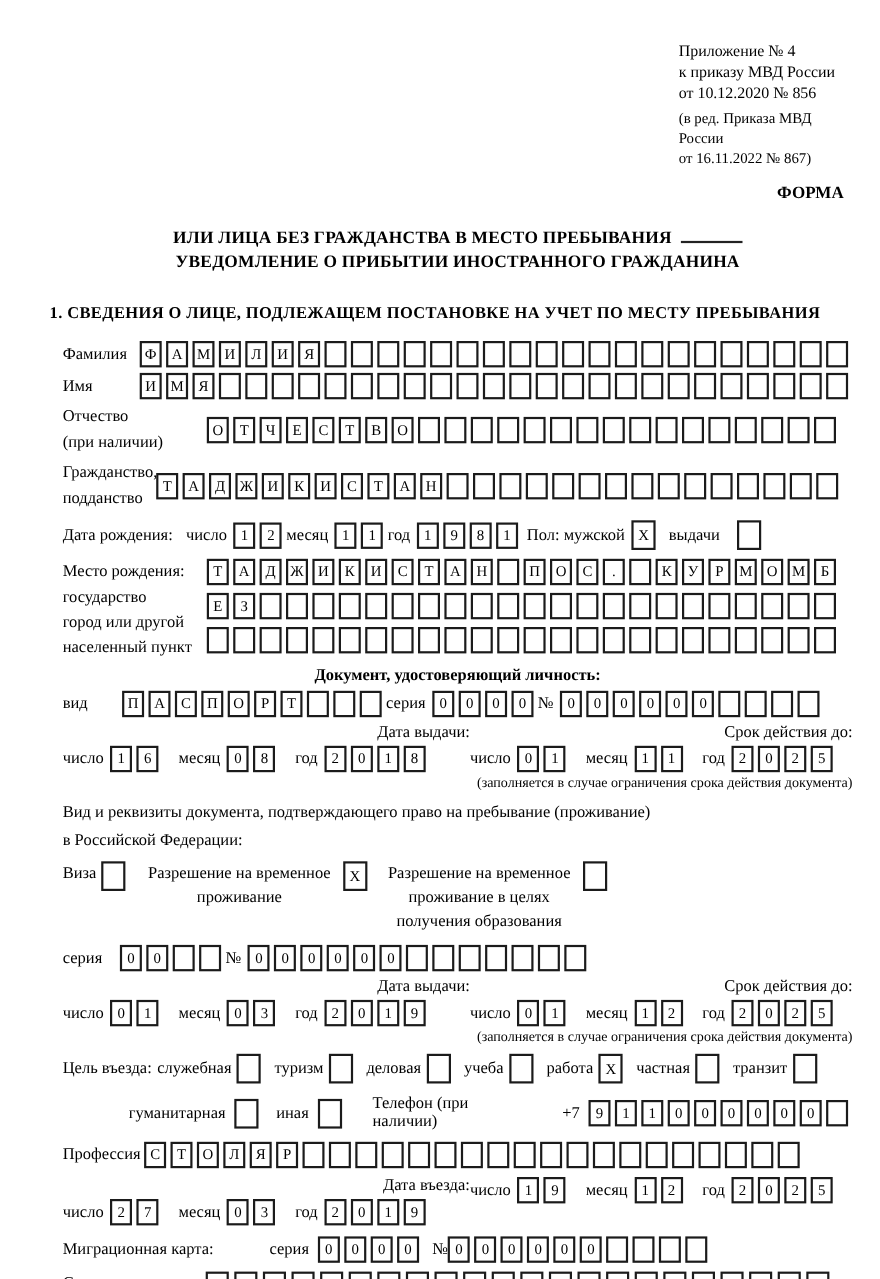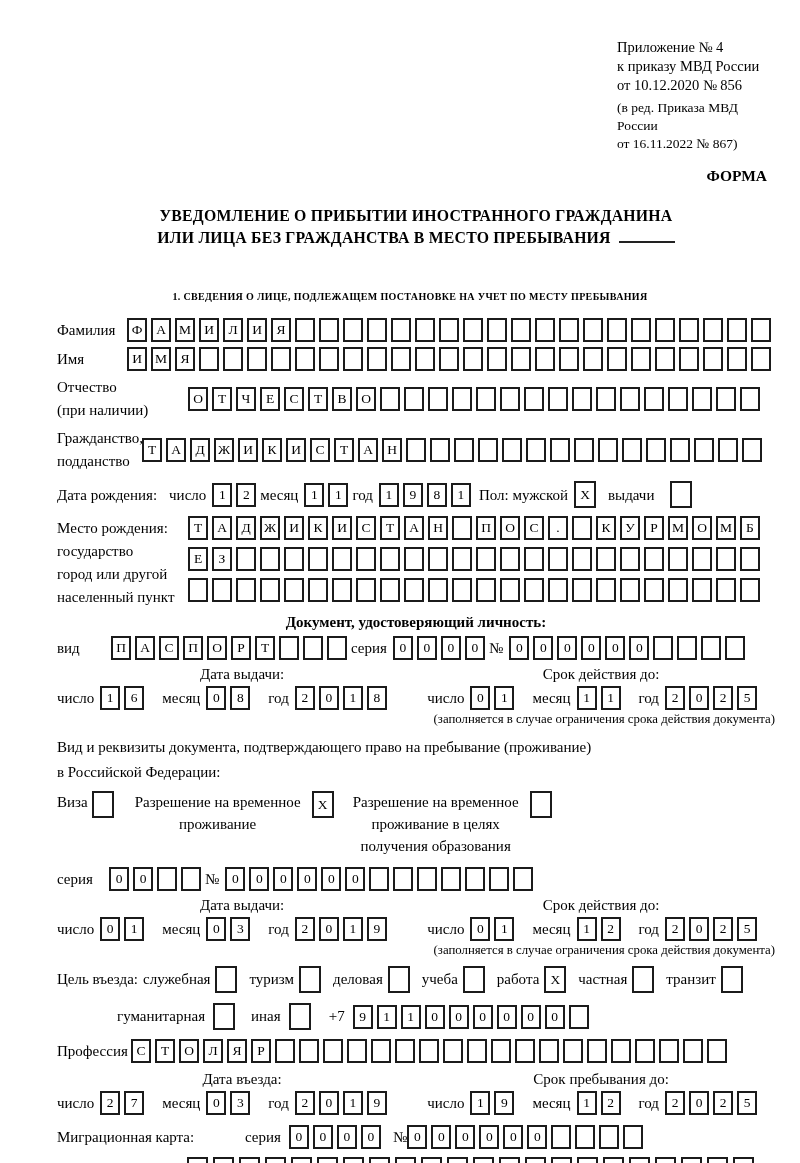--- a/index.html
+++ b/index.html
@@ -10,21 +10,21 @@
   .page{box-sizing:border-box;width:800px;height:947px;padding:38px 25px 10px 57px;position:relative;}
 
   
   .apx{margin-left:560px;font-size:14.5px;line-height:19px;}
   .apx .rev{font-size:13.5px;line-height:18px;margin-top:4px;}
   .forma{margin-top:14px;text-align:right;padding-right:8px;font-weight:bold;font-size:15.5px;}
 
   
   .title{margin-top:20px;text-align:center;font-weight:bold;font-size:15.8px;line-height:22px;letter-spacing:.2px;}
   .title-blank{display:inline-block;width:56px;border-bottom:2px solid #222;height:14px;margin-left:8px;vertical-align:baseline;}
-  .sec-head{margin-top:42px;text-align:center;font-weight:bold;font-size:10px;letter-spacing:.35px;white-space:nowrap;margin-left:-12px;}
+  .sec-head{margin-top:27px;font-weight:bold;font-size:15px;letter-spacing:.35px;white-space:nowrap;margin-left:-12px;}
 
   
   .cells{white-space:nowrap;display:inline-block;line-height:0;}
   .cell{
     display:inline-block;box-sizing:border-box;width:20px;height:24px;margin-right:4px;
     border:2px solid #1b1b1b;text-align:center;font-size:13.5px;line-height:20px;
     vertical-align:middle;background:#fff;
   }
   .bigcells .cell{width:21px;height:26px;margin-right:5px;line-height:22px;}
   .box .cell{width:22px;height:27px;line-height:23px;margin-right:0;}
@@ -36,21 +36,21 @@
   .rowstack .cells{display:block;margin-bottom:7px;}
 
   
   .inl{display:flex;align-items:center;}
   .inl .lbl{margin:0 6px 0 0;line-height:24px;}
   .gap12{margin-left:12px;}.gap8{margin-left:8px;}
 
   .datecols{display:flex;margin-top:6px;}
   .dc1{width:378px;}
   .dc2{flex:1;}
-  .dc-head{text-align:center;margin-bottom:3px;}
+  .dc-head{text-align:right;margin-bottom:3px;}
   .dc-body{display:flex;align-items:center;}
   .dc-body .lbl{margin-right:6px;}
   .dc-body .grp{margin-right:14px;display:flex;align-items:center;}
   .note{font-size:12.8px;text-align:right;margin-top:2px;margin-bottom:8px;}
 
   .plain{line-height:25px;}
 
   
   .res-opts{display:flex;align-items:flex-start;margin-top:6px;margin-bottom:10px;}
   .opt{display:flex;align-items:flex-start;}
@@ -80,22 +80,22 @@
     <div>к приказу МВД России</div>
     <div>от 10.12.2020 № 856</div>
     <div class="rev">
       <div>(в ред. Приказа МВД России</div>
       <div>от 16.11.2022 № 867)</div>
     </div>
   </div>
   <div class="forma">ФОРМА</div>
 
   <div class="title">
+    <div><span>ИЛИ ЛИЦА БЕЗ ГРАЖДАНСТВА В МЕСТО ПРЕБЫВАНИЯ</span><span class="title-blank"></span></div>
     <div>УВЕДОМЛЕНИЕ О ПРИБЫТИИ ИНОСТРАННОГО ГРАЖДАНИНА</div>
-    <div><span>ИЛИ ЛИЦА БЕЗ ГРАЖДАНСТВА В МЕСТО ПРЕБЫВАНИЯ</span><span class="title-blank"></span></div>
   </div>
 
   <div class="sec-head">1. СВЕДЕНИЯ О ЛИЦЕ, ПОДЛЕЖАЩЕМ ПОСТАНОВКЕ НА УЧЕТ ПО МЕСТУ ПРЕБЫВАНИЯ</div>
 
   <div class="field" style="margin-top:16px;">
     <span class="flab w70">Фамилия</span>
     <span class="cells"><span class="cell">Ф</span><span class="cell">А</span><span class="cell">М</span><span class="cell">И</span><span class="cell">Л</span><span class="cell">И</span><span class="cell">Я</span><span class="cell"></span><span class="cell"></span><span class="cell"></span><span class="cell"></span><span class="cell"></span><span class="cell"></span><span class="cell"></span><span class="cell"></span><span class="cell"></span><span class="cell"></span><span class="cell"></span><span class="cell"></span><span class="cell"></span><span class="cell"></span><span class="cell"></span><span class="cell"></span><span class="cell"></span><span class="cell"></span><span class="cell"></span><span class="cell"></span></span>
   </div>
 
   <div class="field">
@@ -294,20 +294,21 @@
     <span class="cells box"><span class="cell"></span></span>
     <span class="olabel">транзит</span>
     <span class="cells box"><span class="cell"></span></span>
   </div>
 
   <div class="phone-row">
     <span class="olabel">гуманитарная</span>
     <span class="cells box"><span class="cell"></span></span>
     <span class="olabel" style="margin-left:16px;">иная</span>
     <span class="cells box"><span class="cell"></span></span>
+    <span class="olabel" style="margin-left:28px;">Телефон (при наличии)</span>
     <span class="olabel" style="margin-left:18px;">+7</span>
     <span class="cells"><span class="cell">9</span><span class="cell">1</span><span class="cell">1</span><span class="cell">0</span><span class="cell">0</span><span class="cell">0</span><span class="cell">0</span><span class="cell">0</span><span class="cell">0</span><span class="cell"></span></span>
   </div>
 
   <div class="field" style="margin-top:9px;">
     <span class="flab w70" style="width:74px;">Профессия</span>
     <span class="cells"><span class="cell">С</span><span class="cell">Т</span><span class="cell">О</span><span class="cell">Л</span><span class="cell">Я</span><span class="cell">Р</span><span class="cell"></span><span class="cell"></span><span class="cell"></span><span class="cell"></span><span class="cell"></span><span class="cell"></span><span class="cell"></span><span class="cell"></span><span class="cell"></span><span class="cell"></span><span class="cell"></span><span class="cell"></span><span class="cell"></span><span class="cell"></span><span class="cell"></span><span class="cell"></span><span class="cell"></span><span class="cell"></span><span class="cell"></span></span>
   </div>
 
   <div class="datecols" style="margin-top:8px;">
@@ -327,21 +328,20 @@
         <span class="lbl">год</span>
         <span class="grp cells">
             <span class="cell">2</span>
             <span class="cell">0</span>
             <span class="cell">1</span>
             <span class="cell">9</span>
           </span>
       </div>
     </div>
     <div class="dc2">
-      <div class="dc-head">Срок пребывания до:</div>
       <div class="dc-body">
         <span class="lbl">число</span>
         <span class="grp cells">
             <span class="cell">1</span>
             <span class="cell">9</span>
           </span>
         <span class="lbl">месяц</span>
         <span class="grp cells">
             <span class="cell">1</span>
             <span class="cell">2</span>

